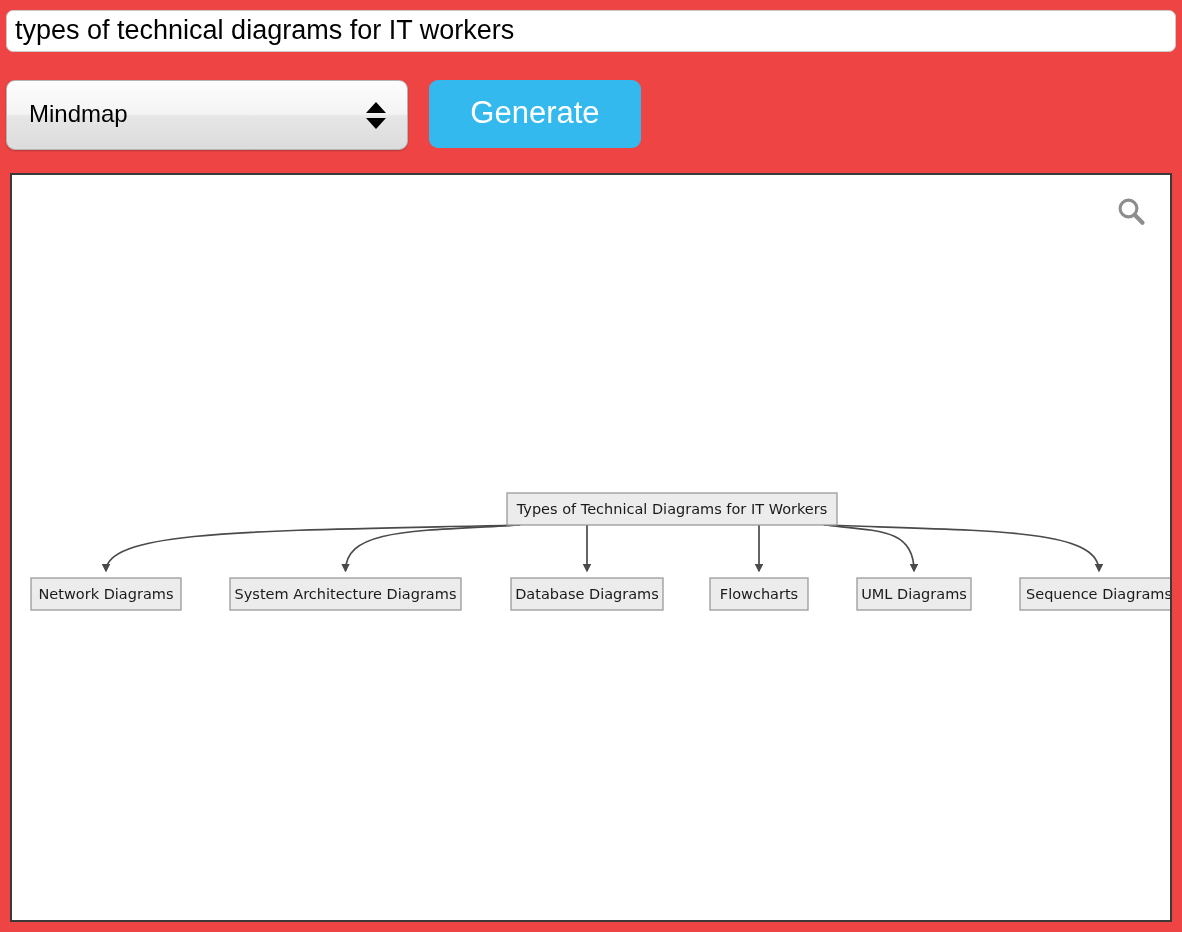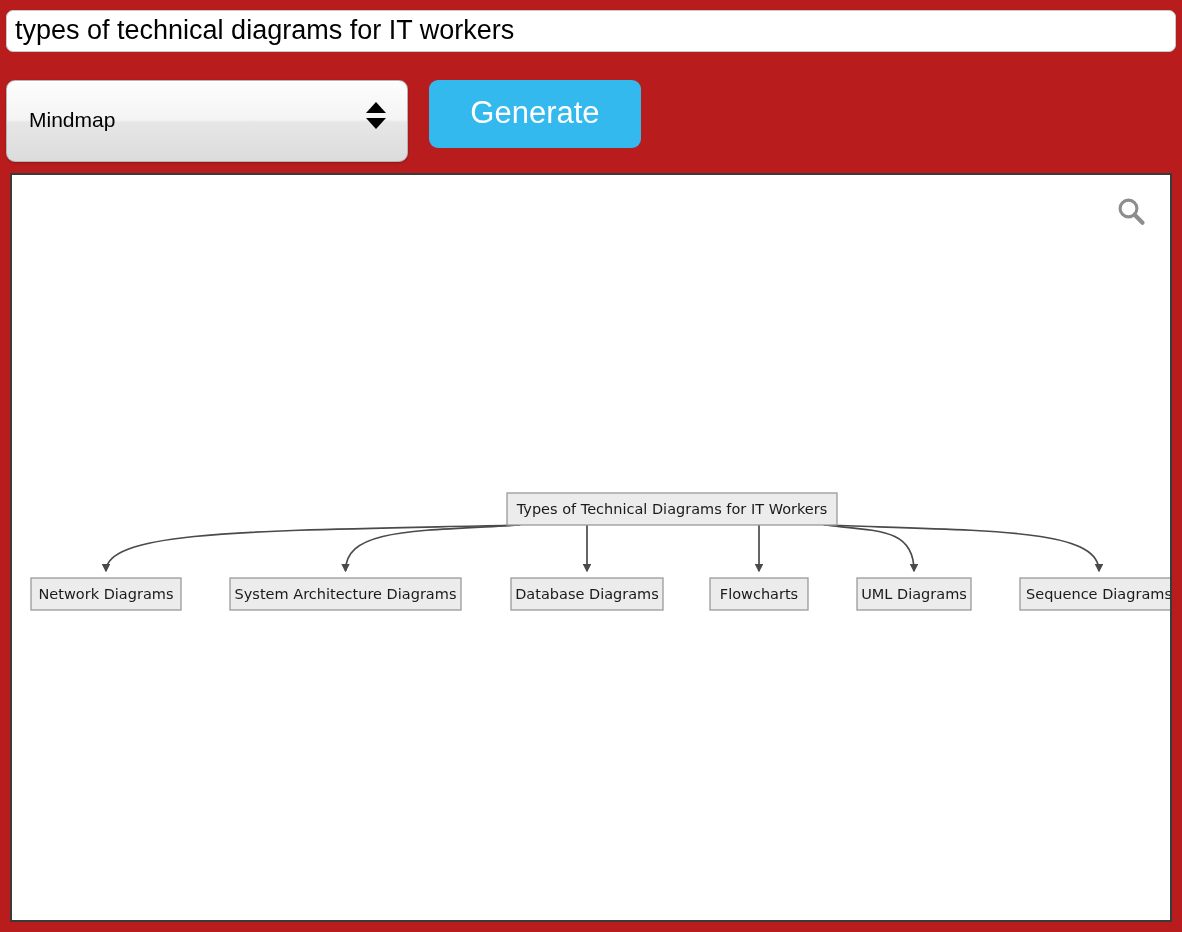--- a/index.html
+++ b/index.html
@@ -11,21 +11,21 @@
     height: 932px;
     background: #ffffff;
     font-family: "Liberation Sans", sans-serif;
     overflow: hidden;
   }
 
   .app {
     position: relative;
     width: 1182px;
     height: 932px;
-    background: #b91c1c;
+    background: #ef4444;
   }
 
   
   .prompt-row {
     position: absolute;
     left: 6px;
     top: 10px;
     width: 1170px;
     height: 42px;
   }
@@ -55,27 +55,27 @@
     align-items: flex-start;
   }
 
   .select-wrap {
     position: relative;
     width: 402px;
     height: 70px;
   }
   .native-select {
     width: 402px;
-    height: 82px;
+    height: 70px;
     border: 1px solid #b4b4b4;
     border-radius: 9px;
     background: linear-gradient(to bottom, #fdfdfd 0%, #f4f4f4 48%, #e6e6e6 52%, #dcdcdc 100%);
     box-shadow: 0 1px 2px rgba(0,0,0,0.22), inset 0 1px 0 #ffffff;
     font-family: "Liberation Sans", sans-serif;
-    font-size: 21px;
+    font-size: 24px;
     color: #000000;
     padding: 0 58px 4px 22px;
     appearance: none;
     -webkit-appearance: none;
     outline: none;
     cursor: default;
   }
   .select-arrows {
     position: absolute;
     right: 22px;

